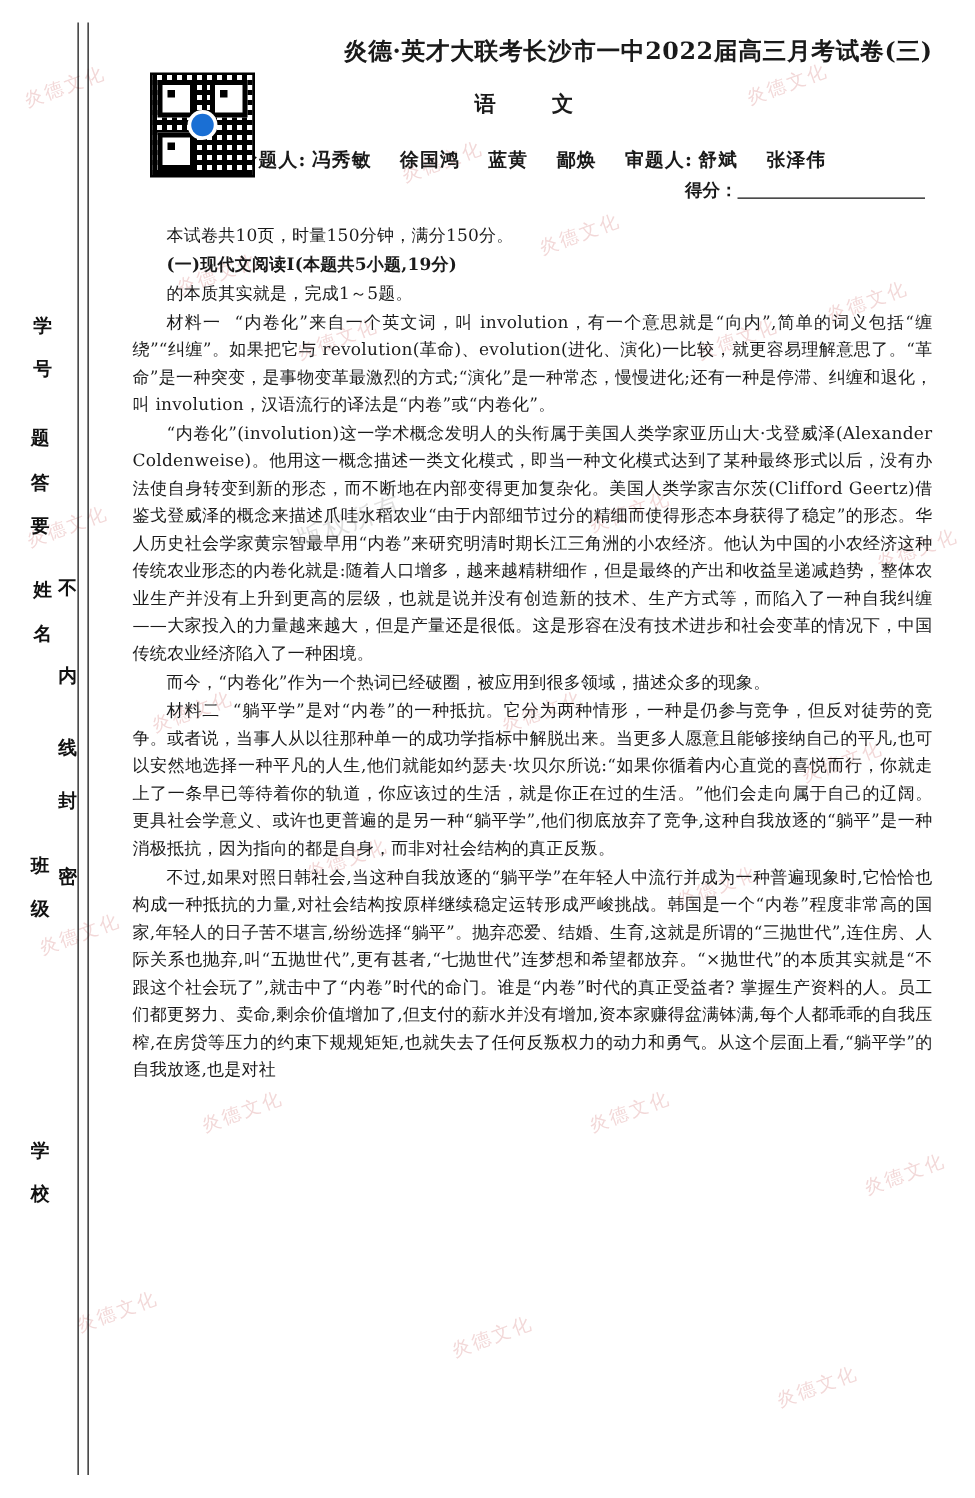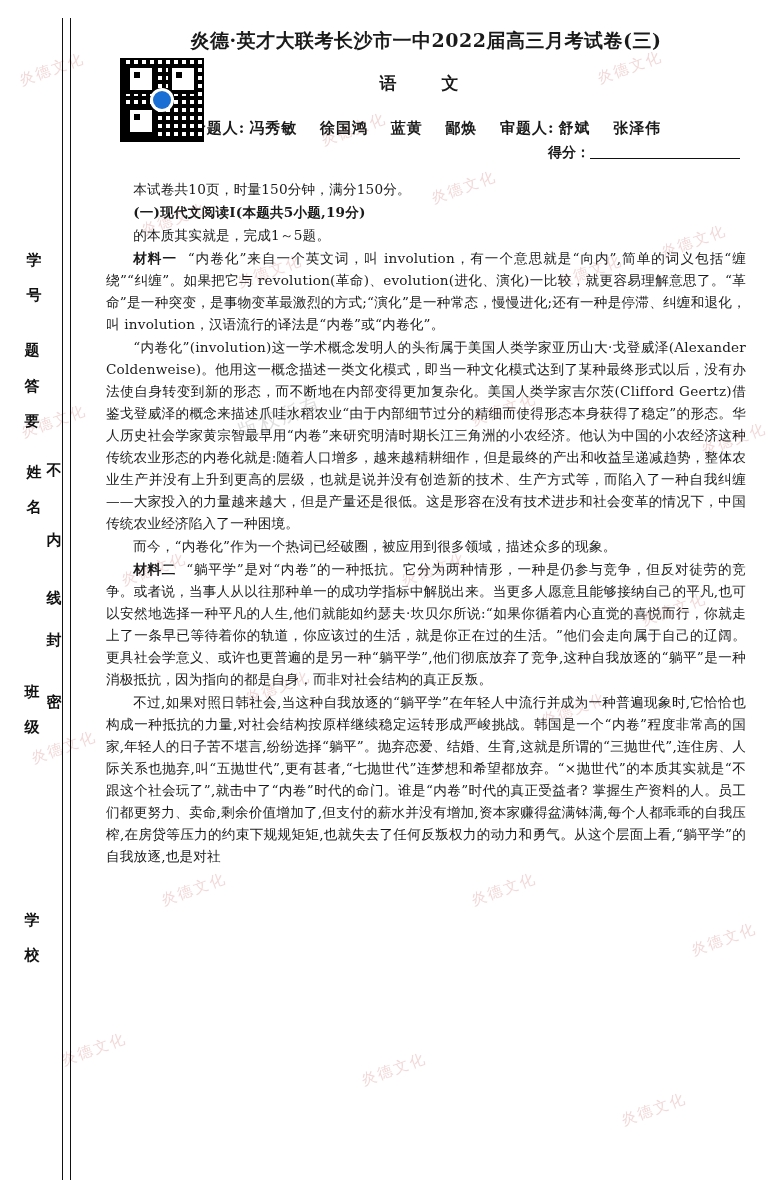--- a/index.html
+++ b/index.html
@@ -54,21 +54,21 @@
   .vcol.c-class{left:24px;top:700px;}
   .vcol.c-school{left:24px;top:900px;}
   
   .content{
     position:absolute;left:96px;top:0;width:684px;height:1198px;
     padding:18px 34px 0 10px;
     box-sizing:border-box;
     z-index:3;
   }
   .title-main{
-    text-align:center;
+    text-align:right;
     font-size:19px;
     font-weight:700;
     letter-spacing:.5px;
     margin:10px 0 0 0;
     font-family:"DejaVu Serif","Liberation Serif",serif;
   }
   .subject{
     text-align:center;
     font-size:17px;
     font-weight:700;
@@ -122,21 +122,21 @@
   }
   .body-text{
     margin-top:16px;
     font-size:13.6px;
     line-height:1.62;
     text-align:justify;
     letter-spacing:.2px;
   }
   .body-text p{margin:0 0 1px 0;}
   .indent2{text-indent:2em;}
-  .b{font-weight:700;}
+  .b{font-weight:400;}
   .sec-head{font-weight:700;}
   .right-al{text-align:right;padding-right:4px;}
   .footer{
     position:absolute;
     left:96px;right:0;bottom:14px;
     text-align:center;
     font-size:13px;
     z-index:4;
   }
 </style>

